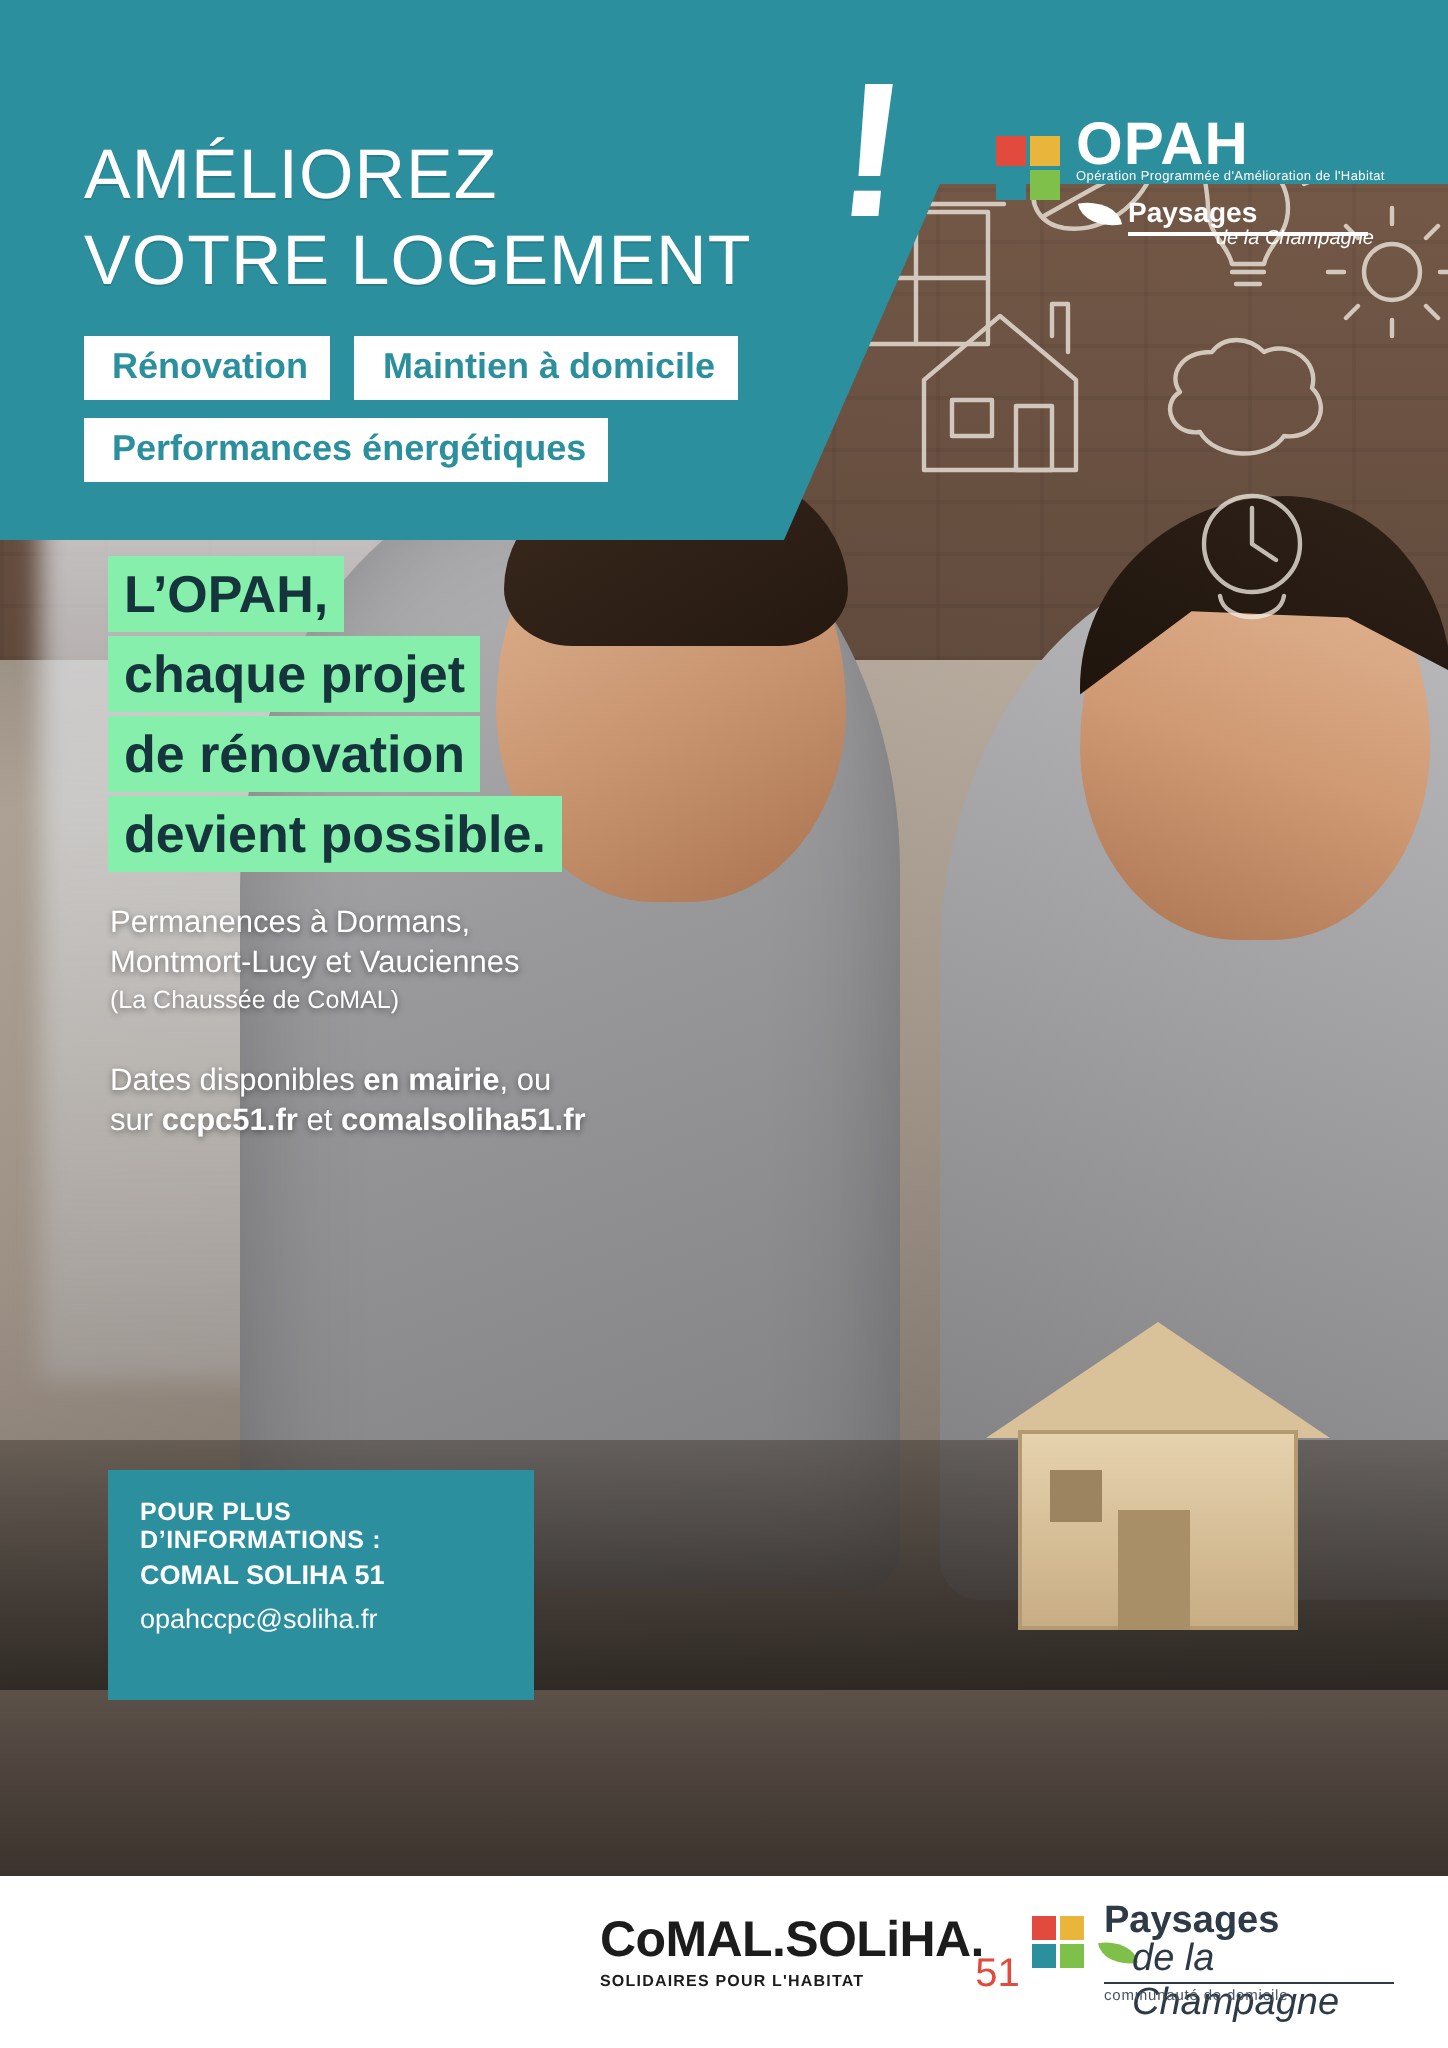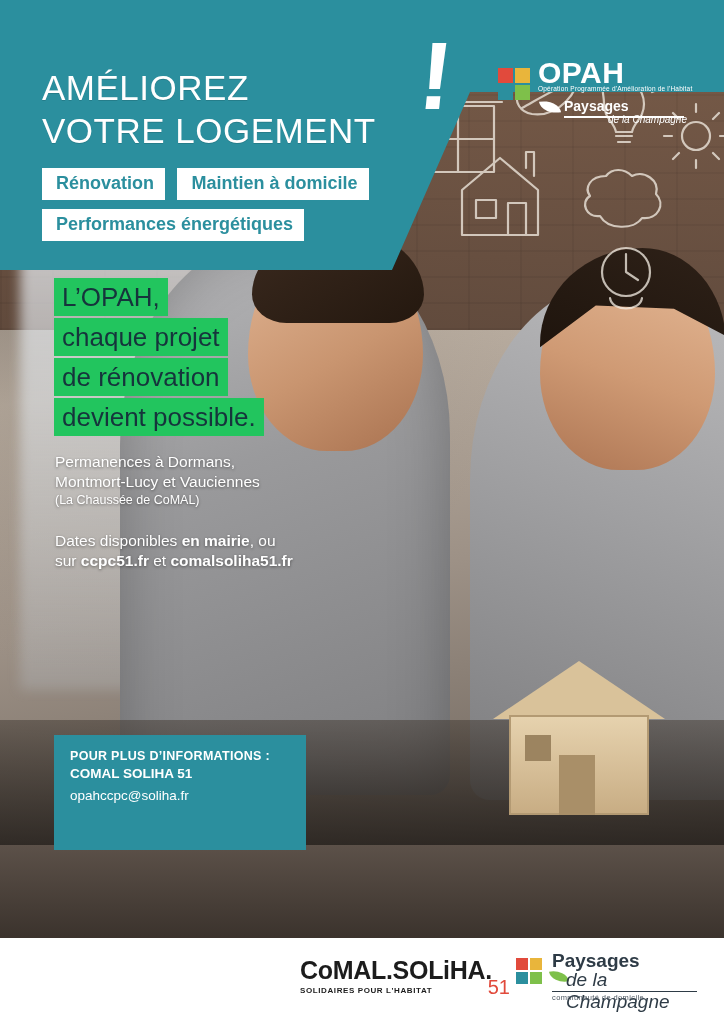--- a/index.html
+++ b/index.html
@@ -195,23 +195,23 @@
     background: #ffffff;
   }
 
   
   .headline {
     position: absolute; left: 54px; top: 278px;
     width: 270px;
   }
   .headline span {
     display: table;
-    background: #22c55e;
+    background: #86efac;
     color: #16343c;
-    font-weight: 400;
+    font-weight: 700;
     font-size: 26px;
     line-height: 38px;
     padding: 0 8px;
     margin-bottom: 2px;
     white-space: nowrap;
   }
 
   
   .body-text {
     position: absolute; left: 55px; top: 452px;
@@ -224,21 +224,21 @@
   .body-text .small {
     font-size: 12.5px;
     line-height: 17px;
   }
   .body-text .blk { margin-top: 22px; }
   .body-text b { font-weight: 700; }
 
   
   .contact-box {
     position: absolute; left: 54px; top: 735px;
-    width: 252px; height: 115px;
+    width: 213px; height: 115px;
     background: #2b8f9e;
     color: #ffffff;
     padding: 14px 16px;
   }
   .contact-box .ct {
     font-size: 12.5px; font-weight: 700; letter-spacing: .3px;
     margin-bottom: 3px;
   }
   .contact-box .co {
     font-size: 13.5px; font-weight: 700; margin-bottom: 5px;

